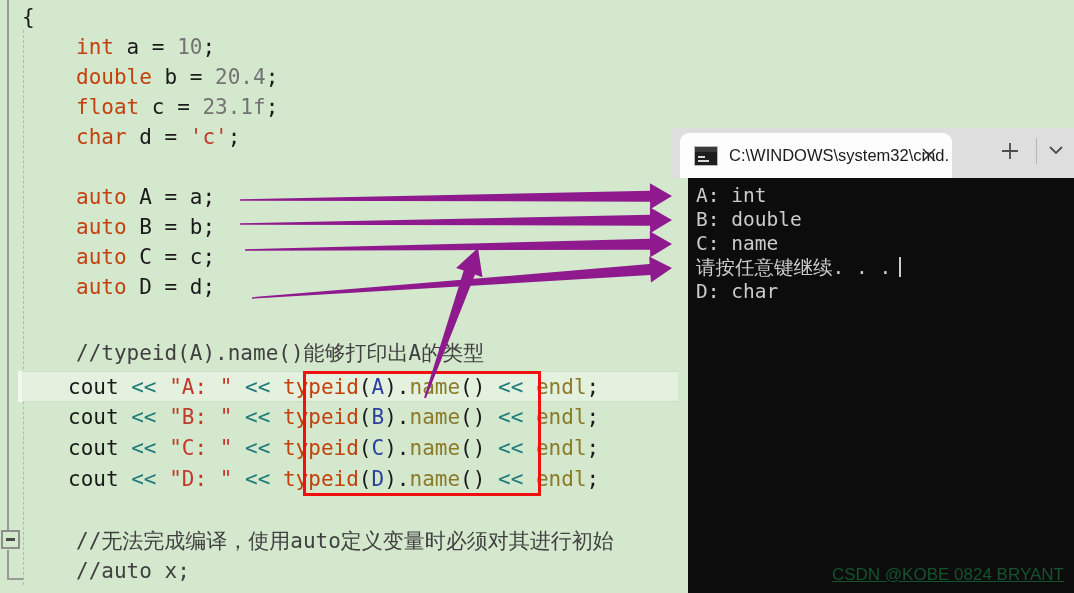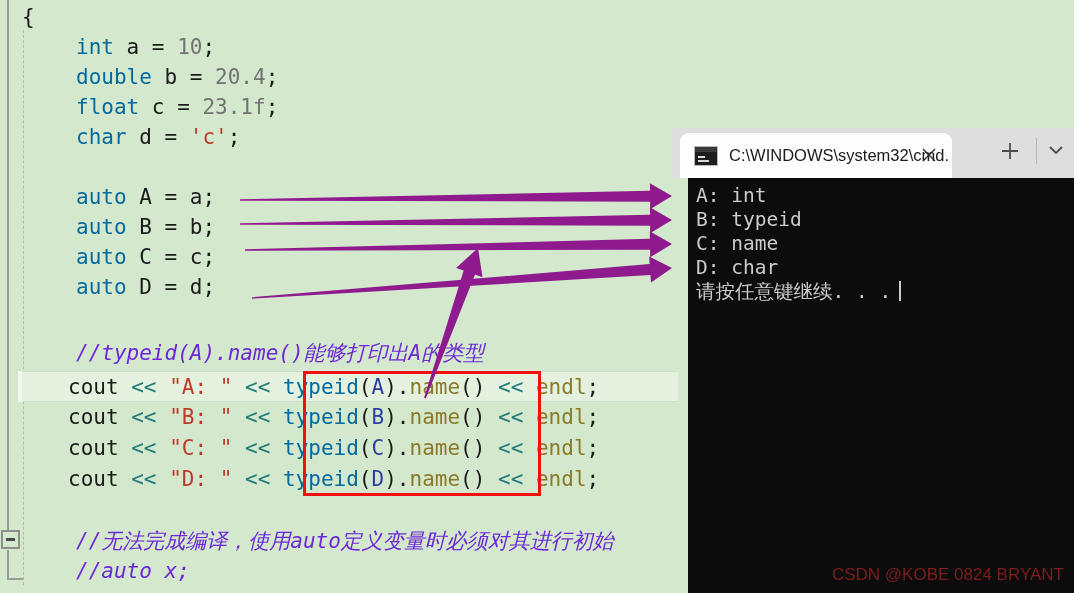--- a/index.html
+++ b/index.html
@@ -59,26 +59,26 @@
     position: absolute;
     left: 0; top: 0;
     font-family: "DejaVu Sans Mono", "Liberation Mono", monospace;
     font-size: 21px;
     line-height: 30px;
     white-space: pre;
   }
   .line { position: absolute; white-space: pre; }
 
   
-  .kw      { color: #0369a1; }
+  .kw      { color: #c2410c; }
   .plain   { color: #1a1a1a; }
   .num     { color: #737373; }
   .str     { color: #c0392b; }
   .op      { color: #1f7a7a; }
-  .cmt     { color: #6d28d9; font-style: italic; }
+  .cmt     { color: #404040; }
   .member  { color: #8a7a2a; }
   .type    { color: #2b3f9e; }
   .brace   { color: #1a1a1a; }
 
   .cur-line {
     position: absolute;
     left: 18px; top: 371px; width: 660px; height: 31px;
     background: #e3f1de;
     border-top: 1px solid #cdddc8;
     border-bottom: 1px solid #cdddc8;
@@ -201,22 +201,23 @@
     width: 2px; height: 20px;
     background: #cccccc;
     vertical-align: -3px;
     margin-left: 8px;
   }
   .watermark {
     position: absolute;
     right: 10px; bottom: 8px;
     font-family: "Liberation Sans", "DejaVu Sans", sans-serif;
     font-size: 17px;
-    color: #7f1d1d;
+    color: #14532d;
     white-space: nowrap;
+    text-decoration: underline;
   }
 </style>
 </head>
 <body>
 
 <div id="root">
 
   <div id="editor">
 
     <div class="gutter-line"></div>
@@ -270,19 +271,19 @@
       </span>
       <span class="con-divider"></span>
       <span class="con-chevron">
         <svg width="18" height="14" viewBox="0 0 18 14">
           <path d="M3 4 L9 10 L15 4" stroke="#4d4d4d" stroke-width="1.8" fill="none"></path>
         </svg>
       </span>
     </div>
 
     <div class="con-body">
-      <div class="con-text" id="console-output"><div>A: int</div><div>B: typeid</div><div>C: name</div><div>D: char</div><div>请按任意键继续. . .<span class="con-cursor"></span></div></div>
+      <div class="con-text" id="console-output"><div>A: int</div><div>B: double</div><div>C: name</div><div>请按任意键继续. . .<span class="con-cursor"></span></div><div>D: char</div></div>
     </div>
 
     <div class="watermark">CSDN @KOBE 0824 BRYANT</div>
   </div>
 
 </div>
 
 </body></html>

